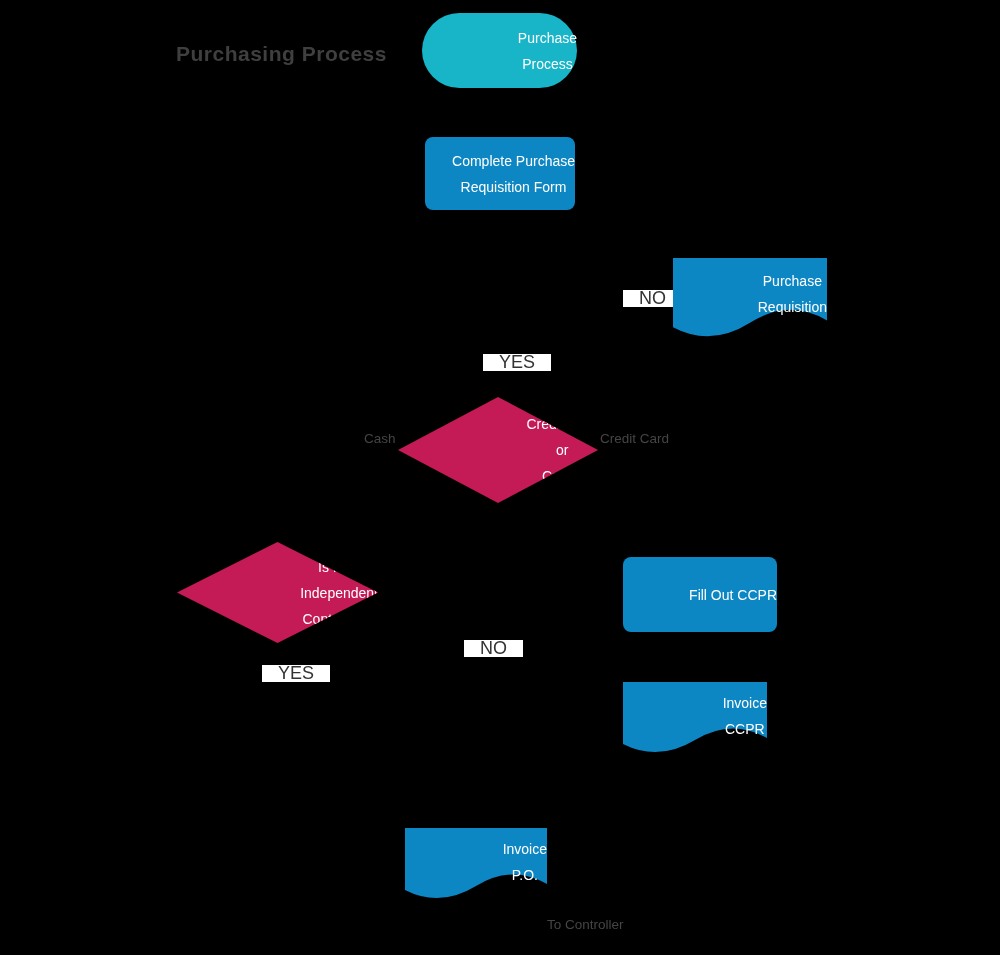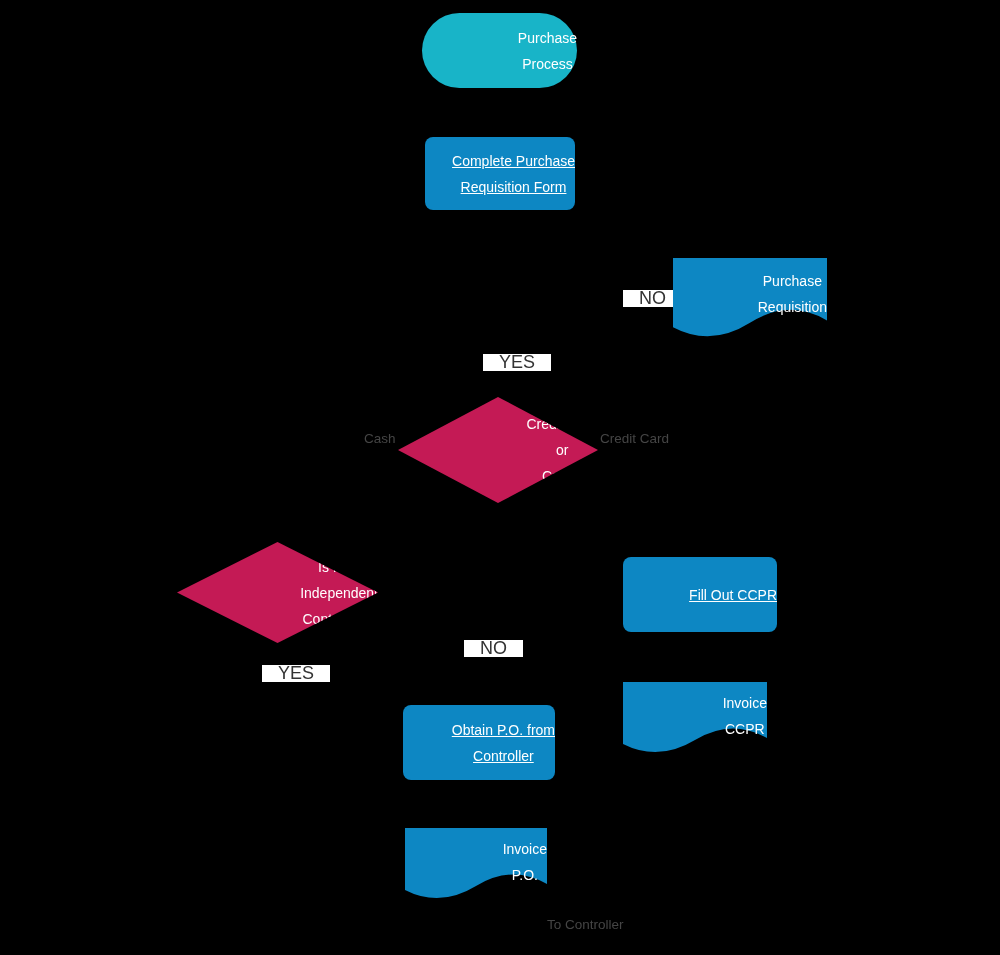--- a/index.html
+++ b/index.html
@@ -40,21 +40,20 @@
     position: relative;
     z-index: 1;
   }
   .terminator {
     background: var(--node_teal, #18b4c8);
     border-radius: 38px;
   }
   .process {
     background: var(--node_blue, #0d87c3);
     border-radius: 8px;
-    text-decoration: underline;
   }
   .decision {
     background: var(--node_magenta, #c41a55);
     clip-path: polygon(50% 0, 100% 50%, 50% 100%, 0 50%);
   }
   .document {
     align-items: flex-start;
   }
   .document svg {
     position: absolute;
@@ -79,20 +78,21 @@
     line-height: 16px;
     white-space: nowrap;
     text-align: center;
   }
 </style>
 </head>
 <body>
 
 <div class="canvas">
 
+  <div class="title">Purchasing Process</div>
 
   <div class="shape terminator" style="left:422px; top:13px; width:155px; height:75px;">
     <span class="lab">Purchase
 Process</span>
   </div>
 
   <div class="shape process" style="left:425px; top:137px; width:150px; height:73px;">
     <span class="lab">Complete Purchase
 Requisition Form</span>
   </div>
@@ -128,24 +128,20 @@
 
   <div class="edge-label" style="left:262px; top:665px;">YES</div>
 
   <div class="edge-label" style="left:464px; top:640px;">NO</div>
 
   <div class="shape process" style="left:623px; top:557px; width:154px; height:75px;">
     <span class="lab">Fill Out CCPR</span>
   </div>
 
 
-  <div class="shape process" style="left:403px; top:705px; width:152px; height:75px;">
-    <span class="lab">Obtain P.O. from
-Controller</span>
-  </div>
 
   <div class="shape document" style="left:623px; top:682px; width:144px; height:70px; padding-top:8px;">
     <svg viewBox="0 0 154 78" preserveAspectRatio="none" aria-hidden="true">
       <path d="M0 0 H154 V56 Q116 36 77 58 Q38 80 0 62 Z" fill="currentColor"></path>
     </svg>
     <span class="lab">Invoice
 CCPR</span>
   </div>
 
   <div class="shape document" style="left:405px; top:828px; width:142px; height:70px; padding-top:8px;">

